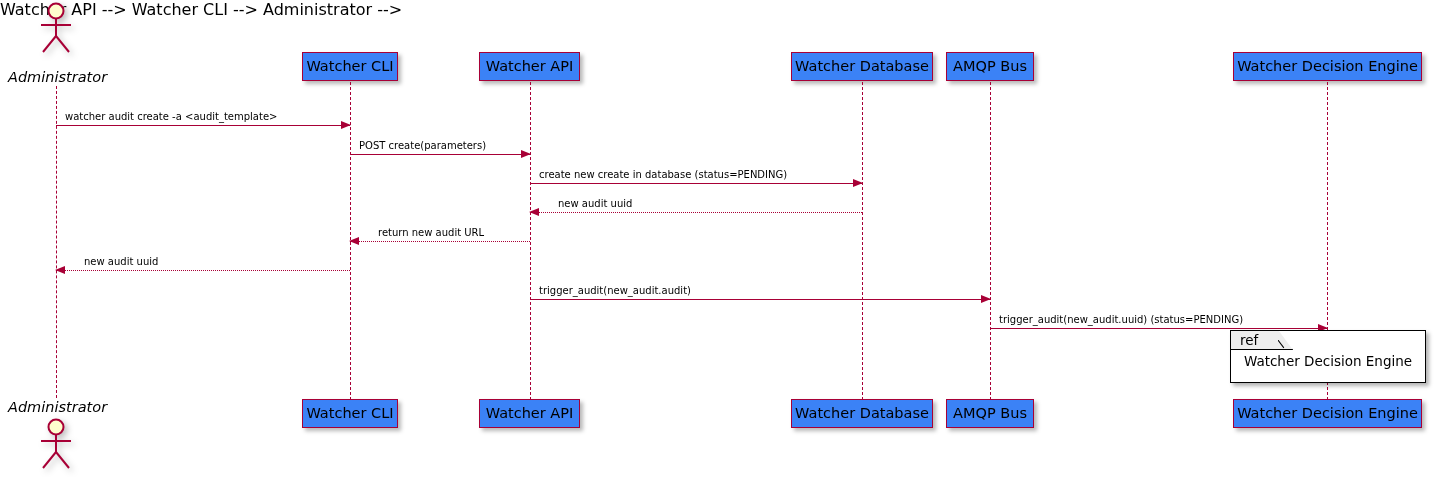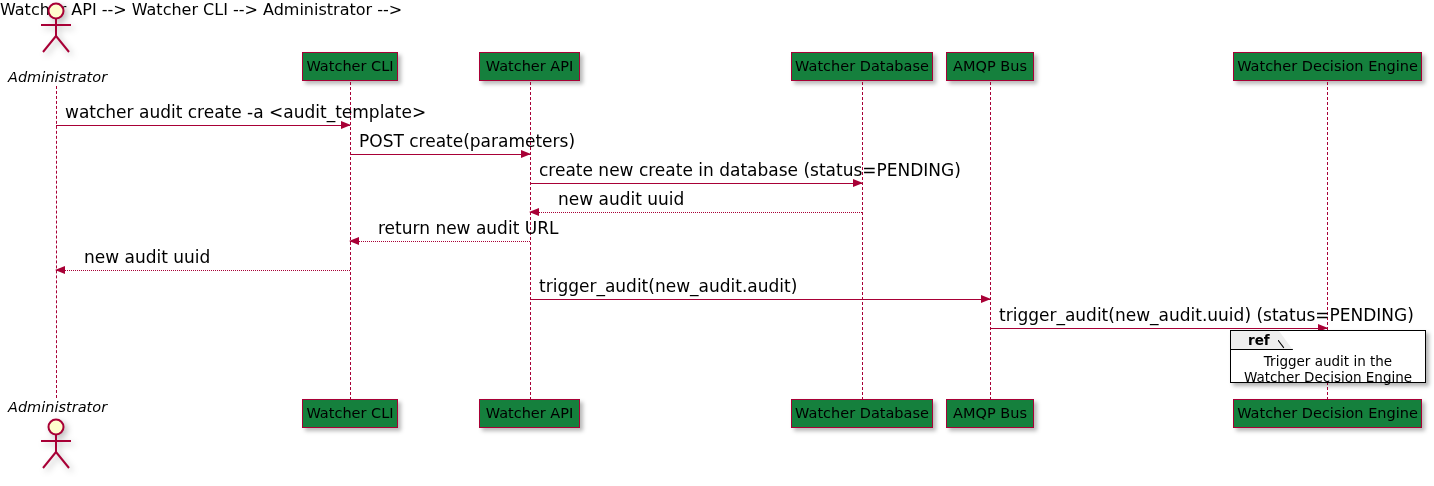--- a/index.html
+++ b/index.html
@@ -4,21 +4,21 @@
 <style>
   html,body{margin:0;padding:0;background:#FFFFFF;}
   body{width:1434px;height:486px;position:relative;overflow:hidden;
        font-family:"DejaVu Sans","Liberation Sans",sans-serif;
        -webkit-font-smoothing:antialiased;}
   #diagram{position:absolute;left:0;top:0;width:1434px;height:486px;}
 
   
   .pbox{
     position:absolute;box-sizing:border-box;
-    background:#15803d;border:1.5px solid #A80036;
+    background:#3b82f6;border:1.5px solid #A80036;
     color:#000000;font-size:14.5px;line-height:1;
     display:flex;align-items:center;justify-content:center;
     box-shadow:3px 3px 4px rgba(0,0,0,0.28);
     white-space:nowrap;padding:0 9px;height:29px;
   }
 
   
   .lifeline{
     position:absolute;width:0;border-left:1.4px dashed #A80036;
   }
@@ -36,36 +36,36 @@
              border-top:1.4px solid #A80036;}
   .msg.dotted .line{border-top:1.4px dotted #A80036;}
   .msg .head{position:absolute;top:-4.5px;width:0;height:0;}
   .msg.right .head{right:-1px;
     border-top:4.5px solid transparent;border-bottom:4.5px solid transparent;
     border-left:10px solid #A80036;}
   .msg.left .head{left:-1px;
     border-top:4.5px solid transparent;border-bottom:4.5px solid transparent;
     border-right:10px solid #A80036;}
   .msg .label{
-    position:absolute;bottom:3px;font-size:17px;color:#000;white-space:nowrap;text-align:right;
+    position:absolute;bottom:3px;font-size:10px;color:#000;white-space:nowrap;text-align:right;
   }
   .msg.right .label{left:9px;}
   .msg.left .label{left:28px;}
 
   
   .reffrag{
     position:absolute;box-sizing:border-box;
     background:#FFFFFF;border:1.6px solid #000000;
     box-shadow:3px 3px 4px rgba(0,0,0,0.30);
   }
   .reftab{
     position:absolute;left:0;top:0;height:19px;width:62px;
     background:#EEEEEE;border-right:1.6px solid #000;border-bottom:1.6px solid #000;
-    font-size:13.5px;font-weight:bold;color:#000;
-    display:flex;align-items:center;padding-left:17px;box-sizing:border-box;
+    font-size:13.5px;font-weight:normal;color:#000;
+    display:flex;align-items:center;padding-left:9px;box-sizing:border-box;
     clip-path:polygon(0 0,48px 0,62px 19px,0 19px);
   }
   .reftab-notch{
     position:absolute;left:47px;top:0;width:16px;height:20px;
     overflow:hidden;pointer-events:none;
   }
   .reftab-notch:after{
     content:"";position:absolute;left:-9px;top:-2px;width:24px;height:24px;
     border-left:1.6px solid #000;transform:rotate(-37deg);transform-origin:top left;
   }
@@ -163,21 +163,20 @@
     <div class="line"></div>
     <div class="head"></div>
     <div class="label">trigger_audit(new_audit.uuid) (status=PENDING)</div>
   </div>
 
   
   <div class="reffrag" style="left:1230px;top:330px;width:196px;height:53px;">
     <div class="reftab">ref</div>
     <div class="reftab-notch"></div>
     <div class="refbody">
-      <div>Trigger audit in the</div>
       <div>Watcher Decision Engine</div>
     </div>
   </div>
 
   
   <div class="actor-label" style="left:8px;top:399px;">Administrator</div>
   <div class="actor" style="left:33px;top:418px;">
     <svg width="46" height="52" viewBox="0 0 46 52">
       <circle cx="23" cy="9" r="7.5" fill="#FEFECE" stroke="#A80036" stroke-width="2"></circle>
       <line x1="23" y1="17" x2="23" y2="34" stroke="#A80036" stroke-width="2"></line>

